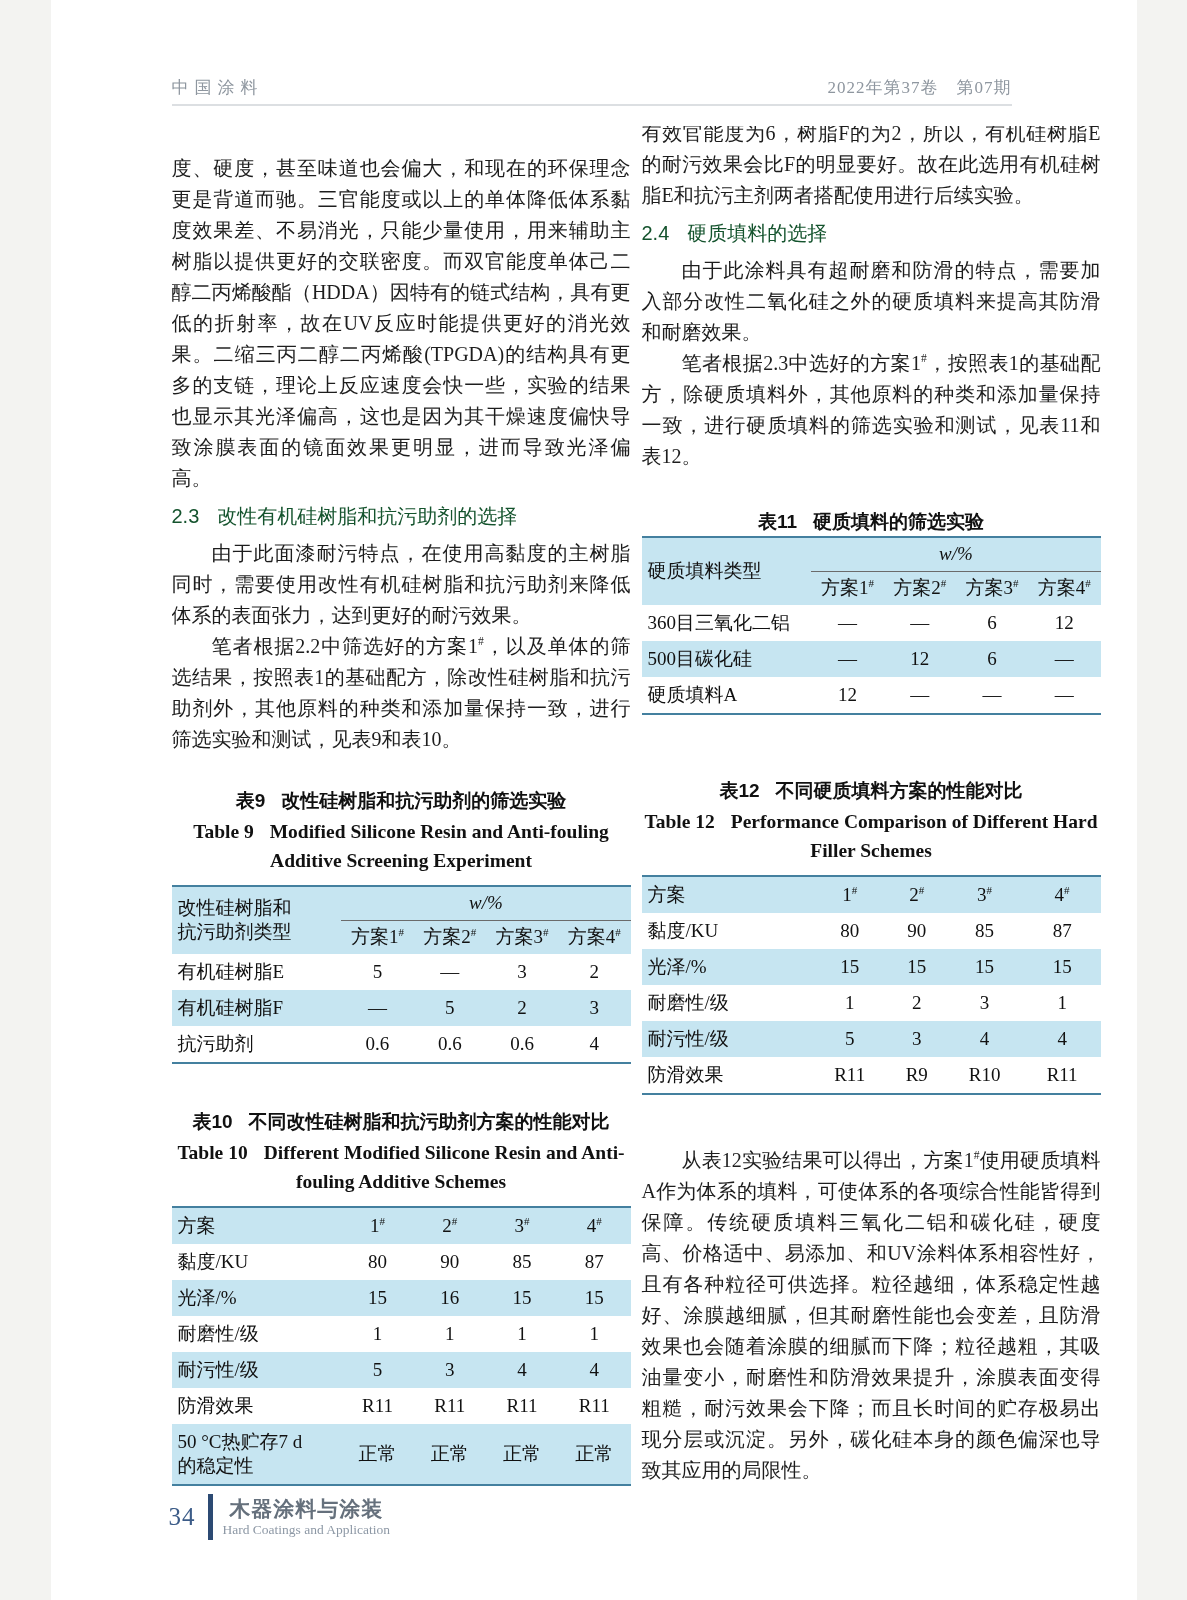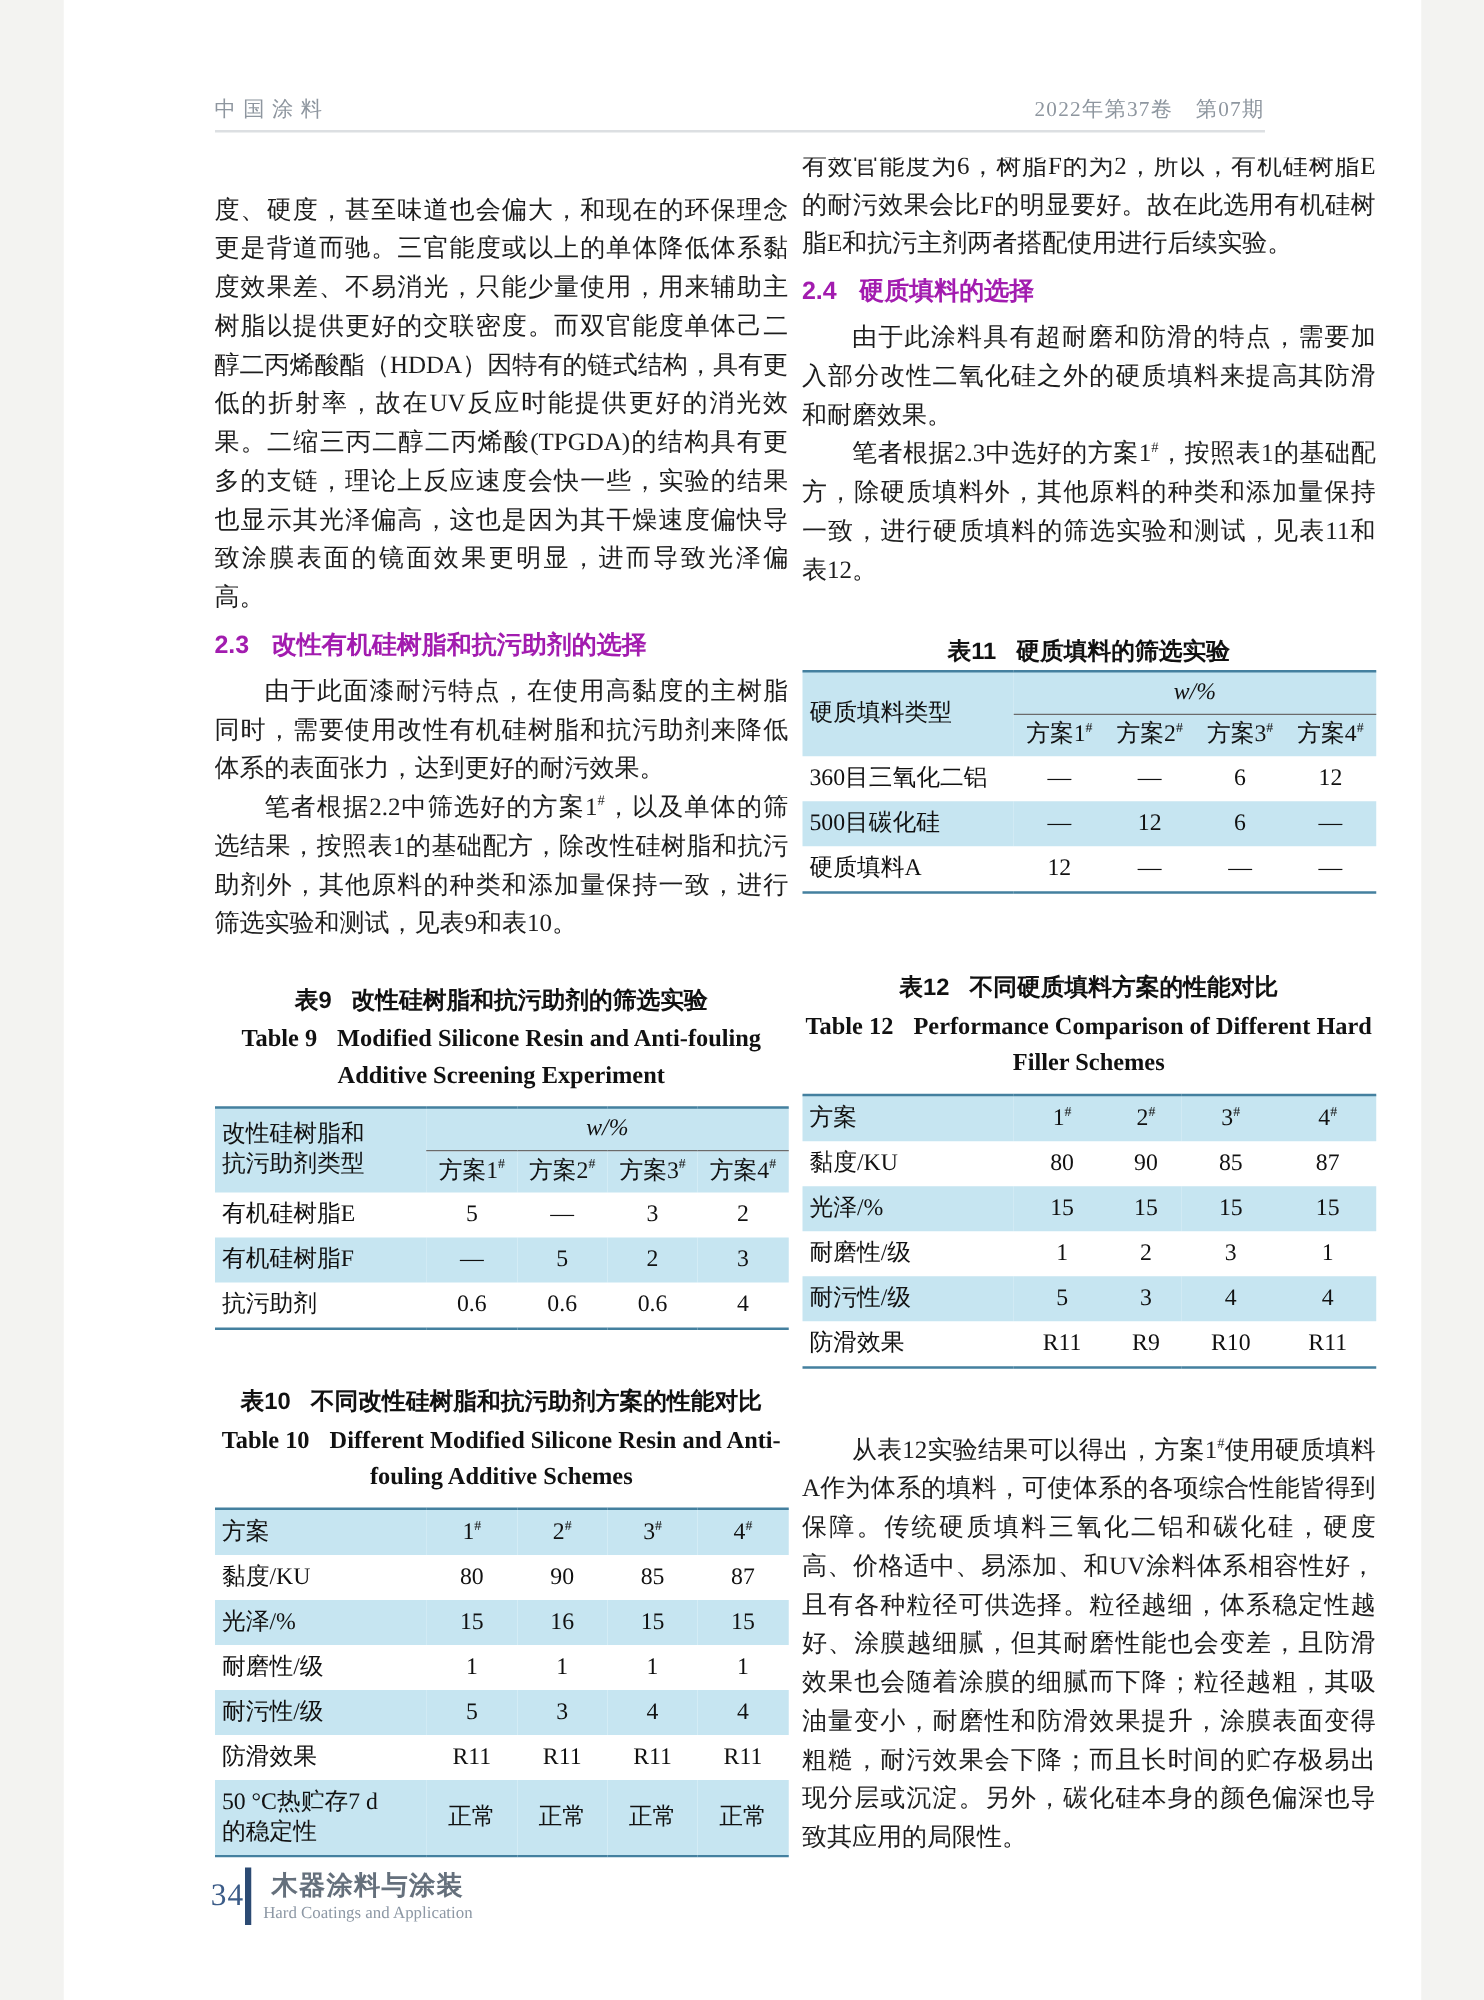--- a/index.html
+++ b/index.html
@@ -34,21 +34,21 @@
   p.body{
     margin:0;font-size:20px;line-height:31px;
     text-align:justify;text-justify:inter-ideograph;
     text-indent:2em;
   }
   p.noind{text-indent:0;}
   sup{font-size:0.58em;vertical-align:super;line-height:0;}
   .sechead{
     margin:7px 0 7px 0;
     font-family:"Liberation Sans","DejaVu Sans",sans-serif;
-    font-weight:700;font-size:20px;color:#a21caf;line-height:30px;
+    font-weight:400;font-size:20px;color:#14532d;line-height:30px;
   }
   .secnum{margin-right:18px;}
   
   .tablewrap{margin-top:34px;margin-bottom:34px;}
   .capcn{
     font-family:"Liberation Sans","DejaVu Sans",sans-serif;
     font-weight:700;font-size:19px;text-align:center;line-height:28px;color:#111;
   }
   .capcn .caplabel{margin-right:16px;}
   .capen{
@@ -71,21 +71,21 @@
   th.wcell{
     font-style:italic;border-bottom:1px solid #6b6b6b;
     padding:5px 0 2px 0;line-height:22px;
   }
   thead.blue th{padding-top:4px;padding-bottom:5px;}
   
   .pagefooter{
     position:absolute;left:118px;top:1494px;
     display:flex;align-items:center;
   }
-  .pnum{font-size:25px;color:#3c5c88;letter-spacing:1px;}
+  .pnum{font-size:25px;color:#3c5c88;margin-right:12px;letter-spacing:1px;}
   .fbar{width:5px;height:46px;background:#2c4a73;margin-right:10px;}
   .fstack{display:flex;flex-direction:column;justify-content:center;}
   .fcn{
     font-family:"Liberation Sans","DejaVu Sans",sans-serif;
     font-weight:700;font-size:21px;color:#65707c;line-height:25px;letter-spacing:1px;text-align:center;
   }
   .fen{font-size:13.5px;color:#8d98a5;line-height:18px;}
 </style>
 </head>
 <body>

